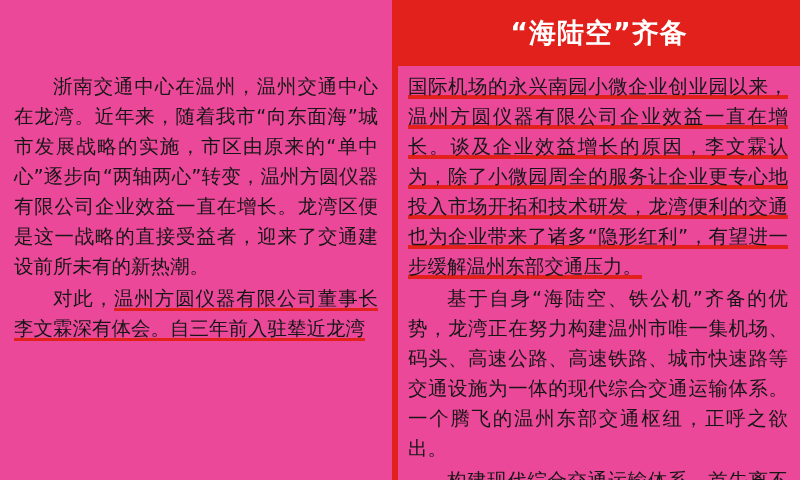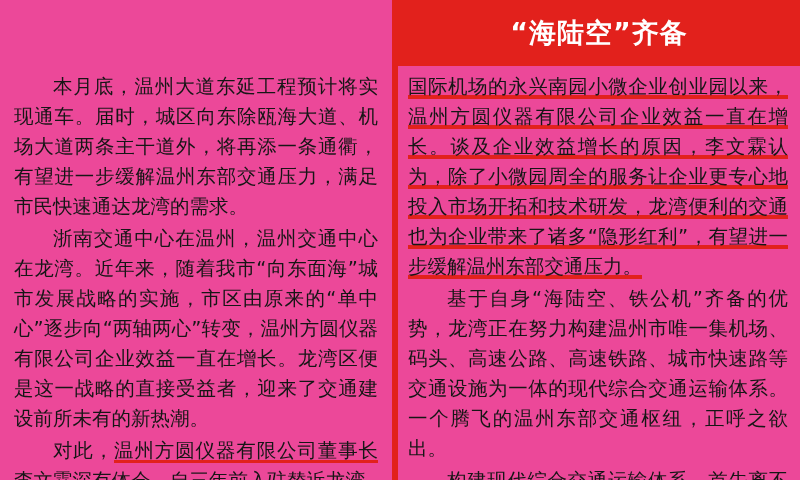--- a/index.html
+++ b/index.html
@@ -120,23 +120,20 @@
 
   <div class="header-band"></div>
   <div class="header-title">“海陆空”齐备</div>
 
   <div class="col-divider"></div>
 
   <div class="columns">
 
     <div class="col col-left">
       <p class="para indent">
-        <span>本月底，温州大道东延工程预计将实现通车。届时，城区向东除瓯海大道、机场大道两条主干道外，将再添一条通衢，有望进一步缓解温州东部交通压力，满足市民快速通达龙湾的需求。</span>
-      </p>
-      <p class="para indent">
         <span>浙南交通中心在温州，温州交通中心在龙湾。近年来，随着我市“向东面海”城市发展战略的实施，市区由原来的“单中心”逐步向“两轴两心”转变，温州方圆仪器有限公司企业效益一直在增长。龙湾区便是这一战略的直接受益者，迎来了交通建设前所未有的新热潮。</span>
       </p>
       <p class="para indent">
         <span>对此，</span><span class="ul-red">温州方圆仪器有限公司董事长李文霖深有体会。自三年前入驻辇近龙湾</span>
       </p>
     </div>
 
     <div class="col col-right">
       <p class="para">
         <span class="ul-red-thick">国际机场的永兴南园小微企业创业园以来，温州方圆仪器有限公司企业效益一直在增长。谈及企业效益增长的原因，李文霖认为，除了小微园周全的服务让企业更专心地投入市场开拓和技术研发，龙湾便利的交通也为企业带来了诸多“隐形红利”，有望进一步缓解温州东部交通压力。</span>

